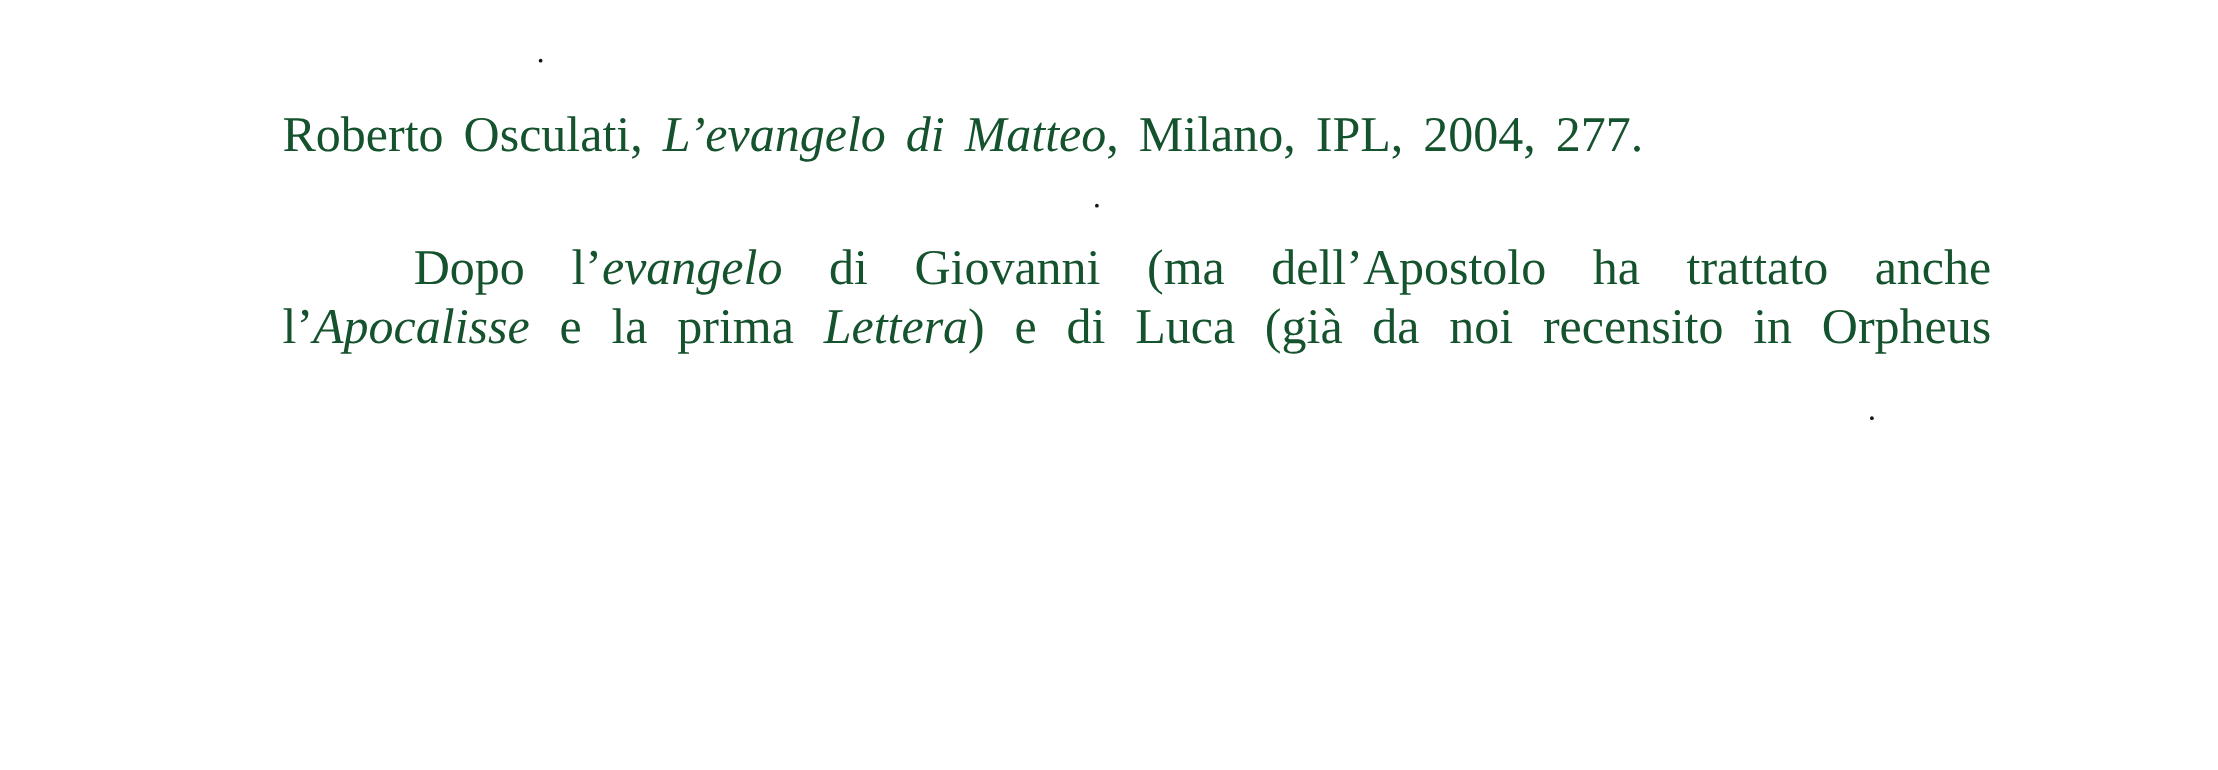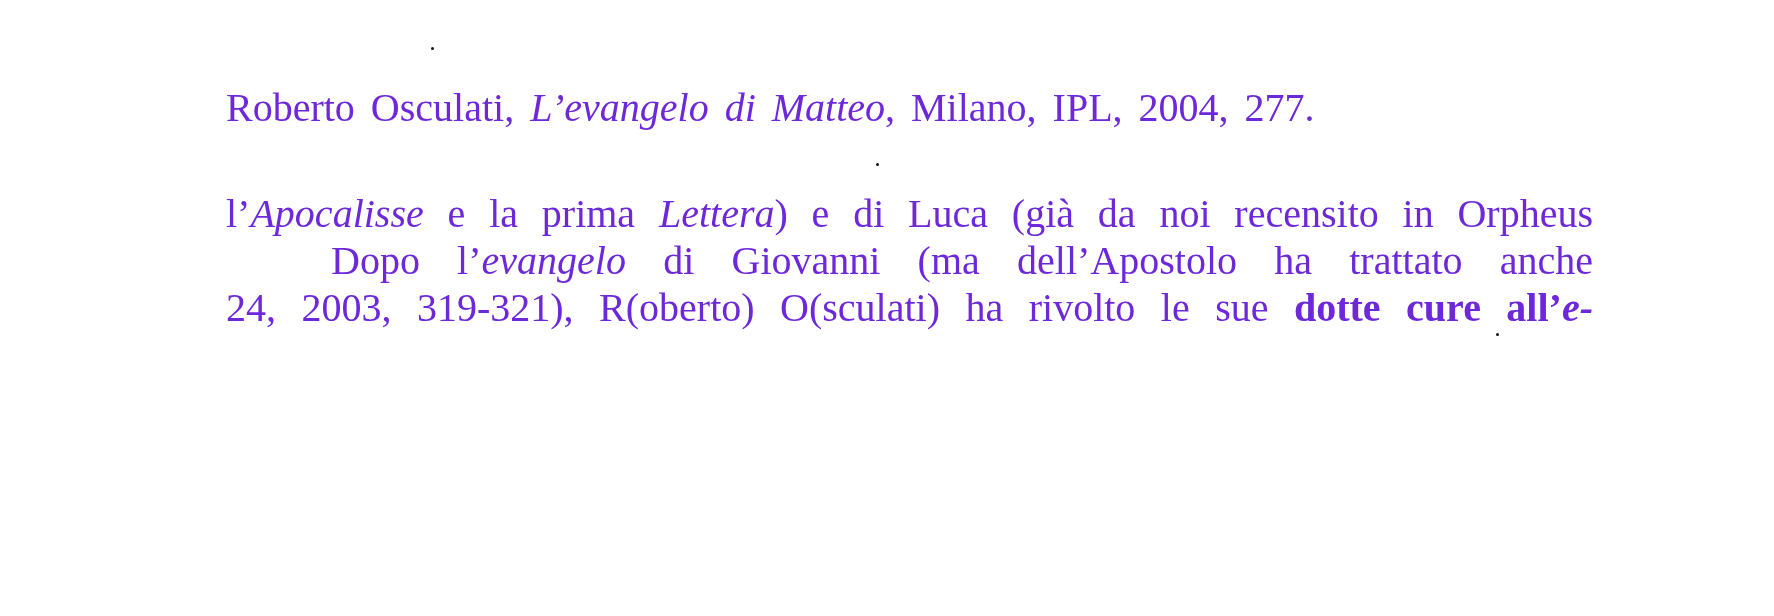--- a/index.html
+++ b/index.html
@@ -5,21 +5,21 @@
   html, body {
     margin: 0;
     padding: 0;
     background: #ffffff;
   }
   .page {
     position: relative;
     width: 1774px;
     height: 616px;
     background: #ffffff;
-    color: #6d28d9;
+    color: #14532d;
     font-family: "Liberation Serif", "DejaVu Serif", serif;
     font-size: 40px;
     overflow: hidden;
   }
   .citation {
     position: absolute;
     left: 226px;
     top: 84px;
     width: 1367px;
     margin: 0;
@@ -59,25 +59,24 @@
 </style>
 </head>
 <body>
 
 <div class="page">
 
   <p class="citation"><span class="rm">Roberto Osculati, </span><span class="it">L’evangelo di Matteo</span><span class="rm">, Milano, IPL, 2004, 277.</span></p>
 
   <div class="paragraph">
 
+    <div class="pline indent"><span class="rm">Dopo l’</span><span class="it">evangelo</span><span class="rm"> di Giovanni (ma dell’Apostolo ha trattato anche</span></div>
+
     <div class="pline"><span class="rm">l’</span><span class="it">Apocalisse</span><span class="rm"> e la prima </span><span class="it">Lettera</span><span class="rm">) e di Luca (già da noi recensito in Orpheus</span></div>
 
-    <div class="pline indent"><span class="rm">Dopo l’</span><span class="it">evangelo</span><span class="rm"> di Giovanni (ma dell’Apostolo ha trattato anche</span></div>
-
-    <div class="pline"><span class="rm">24, 2003, 319-321), R(oberto) O(sculati) ha rivolto le sue </span><span class="b">dotte cure all’</span><span class="bi">e-</span></div>
 
 
   </div>
 
   <div class="speck speck-1"></div>
   <div class="speck speck-2"></div>
   <div class="speck speck-3"></div>
 
 </div>
 

